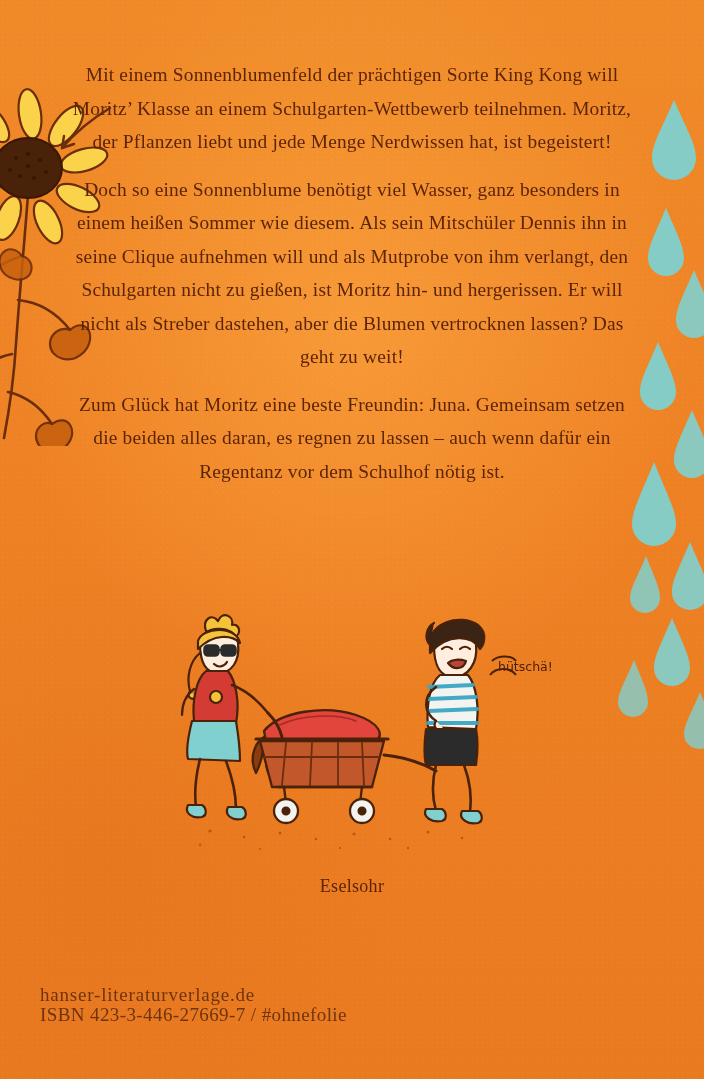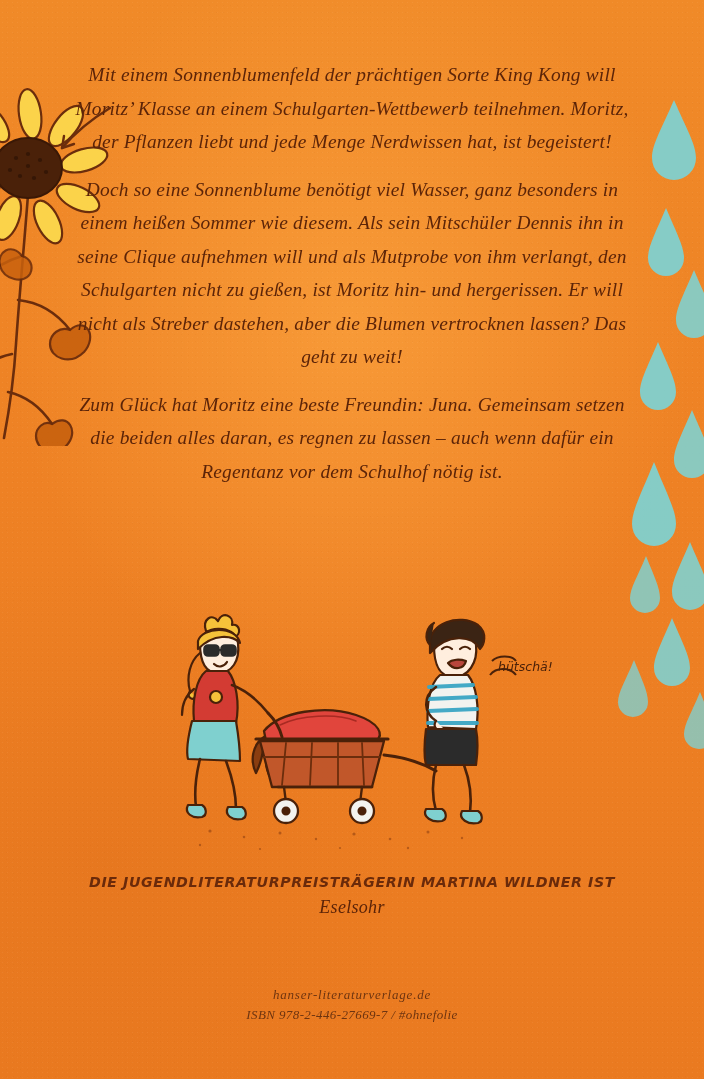--- a/index.html
+++ b/index.html
@@ -16,21 +16,20 @@
 
   #cover {
     position: relative;
     width: 704px;
     height: 1079px;
     background:
       radial-gradient(ellipse 70% 50% at 50% 30%, rgba(255,172,70,0.55) 0%, rgba(255,160,60,0.0) 70%),
       radial-gradient(ellipse 60% 40% at 15% 80%, rgba(222,110,26,0.35) 0%, rgba(222,110,26,0.0) 70%),
       linear-gradient(180deg, #f08a28 0%, #ee8124 45%, #ea7a20 100%);
     overflow: hidden;
-    font-style: italic;
   }
 
   
   #grain {
     position: absolute;
     inset: 0;
     opacity: 0.28;
     background-image:
       radial-gradient(rgba(255,255,255,0.22) 0.6px, transparent 0.7px),
       radial-gradient(rgba(150,60,0,0.18) 0.6px, transparent 0.7px);
@@ -107,24 +106,24 @@
     margin-top: 4px;
     color: #5c2408;
   }
 
   
   .imprint {
     position: absolute;
     left: 40px;
     width: 624px;
     top: 985px;
-    text-align: center;
+    text-align: left;
     color: #6d3410;
     font-family: "Liberation Serif", serif;
-    font-size: 13px;
+    font-size: 19px;
     line-height: 20px;
     letter-spacing: 0.4px;
   }
   .imprint .url { letter-spacing: 0.8px; }
 </style>
 </head>
 <body>
 
 <div id="cover">
 
@@ -337,22 +336,21 @@
 
       <g>
         <path d="M352 56 C358 50 372 50 376 56" stroke="#4a2109" stroke-width="2" fill="none"></path>
         <path d="M350 70 C356 62 370 62 376 70" stroke="#4a2109" stroke-width="2" fill="none"></path>
         <text x="358" y="66" font-family="DejaVu Sans, sans-serif" font-size="12.5" fill="#4a2109">hütschä!</text>
       </g>
     </svg>
   </div>
 
   <div class="quote">
-    <div class="quote-line">DIE JUGENDLITERATURPREISTRÄGERIN MARTINA WILDNER IST</div>
     <div class="quote-source">Eselsohr</div>
   </div>
 
   <div class="imprint">
     <div class="url">hanser-literaturverlage.de</div>
-    <div>ISBN 978-2-446-27669-7 / #ohnefolie</div>
+    <div>ISBN 423-3-446-27669-7 / #ohnefolie</div>
   </div>
 
 </div>
 
 </body></html>

